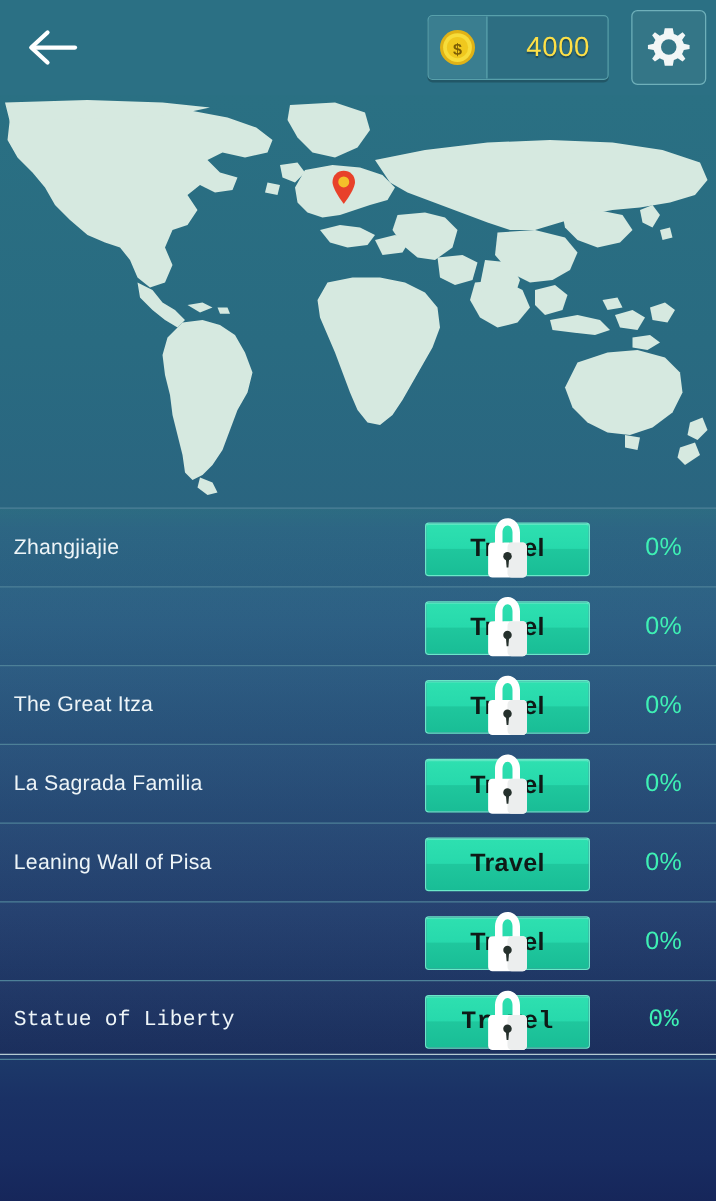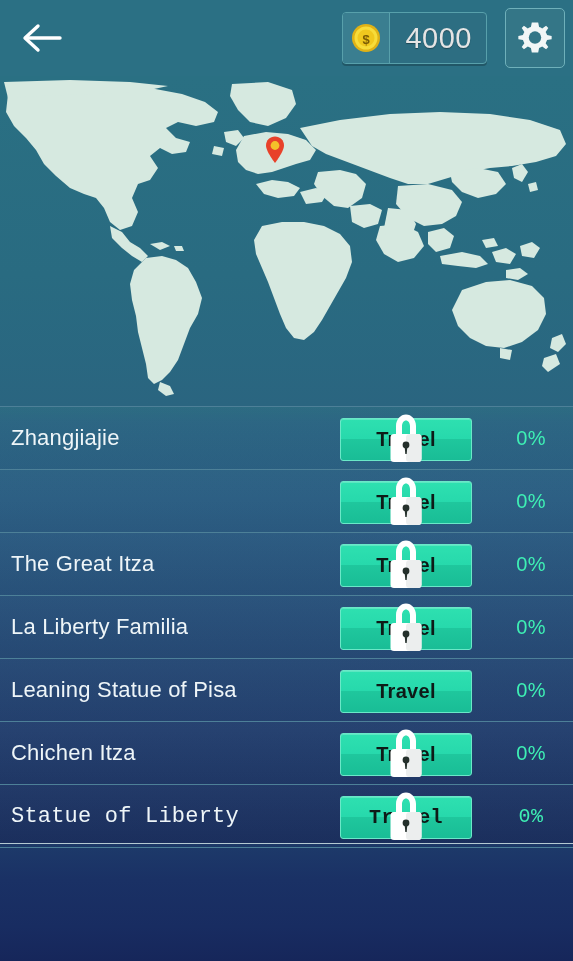--- a/index.html
+++ b/index.html
@@ -61,22 +61,22 @@
     justify-content: center;
     background: #3a7e90;
     border-right: 1px solid #58a0ab;
   }
   .coin-amount {
     min-width: 72px;
     padding: 0 14px 0 10px;
     display: flex;
     align-items: center;
     justify-content: flex-end;
-    color: #e5e5e5;
-    font-size: 29px;
+    color: #fde047;
+    font-size: 22px;
     letter-spacing: 0.5px;
     text-shadow: 0 1px 1px rgba(0,0,0,0.35);
   }
 
   .gear-btn {
     position: absolute;
     right: 8px; top: 8px;
     width: 58px; height: 58px;
     background: #347687;
     border: 1px solid #6fb0ba;
@@ -123,21 +123,21 @@
     display: flex;
     align-items: center;
     cursor: pointer;
   }
   .row:last-child { border-bottom: 1px solid #4d8098; font-family: Liberation Mono, monospace; }
 
   .row-name {
     position: absolute;
     left: 11px;
     color: #eef5f8;
-    font-size: 22px;
+    font-size: 17px;
     letter-spacing: 0.2px;
     white-space: nowrap;
   }
 
   .travel-btn {
     position: absolute;
     left: 340px;
     top: 11px;
     width: 130px;
     height: 41px;
@@ -288,42 +288,41 @@
             <path d="M11 26 L11 16 C11 9.4 15.5 4.5 21 4.5 C26.5 4.5 31 9.4 31 16 L31 26 L25 26 L25 16 C25 12.8 23.2 10.4 21 10.4 C18.8 10.4 17 12.8 17 16 L17 26 Z" fill="#ffffff"></path>
             <rect x="5.5" y="24" width="31" height="28" rx="3.5" fill="#ffffff"></rect>
             <rect x="21" y="24" width="15.5" height="28" rx="3.5" fill="#eceeee"></rect>
             <circle cx="21" cy="35" r="3.4" fill="#25302c"></circle>
             <path d="M19.6 35.5 L22.4 35.5 L21.7 44 L20.3 44 Z" fill="#25302c"></path>
           </svg>
         </div>
         <div class="row-pct">0%</div>
       </div>
       <div class="row">
-        <div class="row-name">La Liberty Familia</div>
-        <div class="travel-btn">
-          <span class="travel-label">Travel</span>
-          <svg class="lock-icon" viewBox="0 0 42 56">
-            <path d="M11 26 L11 16 C11 9.4 15.5 4.5 21 4.5 C26.5 4.5 31 9.4 31 16 L31 26 L25 26 L25 16 C25 12.8 23.2 10.4 21 10.4 C18.8 10.4 17 12.8 17 16 L17 26 Z" fill="#ffffff"></path>
-            <rect x="5.5" y="24" width="31" height="28" rx="3.5" fill="#ffffff"></rect>
-            <rect x="21" y="24" width="15.5" height="28" rx="3.5" fill="#eceeee"></rect>
-            <circle cx="21" cy="35" r="3.4" fill="#25302c"></circle>
-            <path d="M19.6 35.5 L22.4 35.5 L21.7 44 L20.3 44 Z" fill="#25302c"></path>
-          </svg>
-        </div>
-        <div class="row-pct">0%</div>
-      </div>
-      <div class="row">
-        <div class="row-name">Leaning Statue of Pisa</div>
-        <div class="travel-btn">
-          <span class="travel-label">Travel</span>
-        </div>
-        <div class="row-pct">0%</div>
-      </div>
-      <div class="row">
-        <div class="row-name">Chichen Itza</div>
+        <div class="row-name">La Sagrada Familia</div>
+        <div class="travel-btn">
+          <span class="travel-label">Travel</span>
+          <svg class="lock-icon" viewBox="0 0 42 56">
+            <path d="M11 26 L11 16 C11 9.4 15.5 4.5 21 4.5 C26.5 4.5 31 9.4 31 16 L31 26 L25 26 L25 16 C25 12.8 23.2 10.4 21 10.4 C18.8 10.4 17 12.8 17 16 L17 26 Z" fill="#ffffff"></path>
+            <rect x="5.5" y="24" width="31" height="28" rx="3.5" fill="#ffffff"></rect>
+            <rect x="21" y="24" width="15.5" height="28" rx="3.5" fill="#eceeee"></rect>
+            <circle cx="21" cy="35" r="3.4" fill="#25302c"></circle>
+            <path d="M19.6 35.5 L22.4 35.5 L21.7 44 L20.3 44 Z" fill="#25302c"></path>
+          </svg>
+        </div>
+        <div class="row-pct">0%</div>
+      </div>
+      <div class="row">
+        <div class="row-name">Leaning Wall of Pisa</div>
+        <div class="travel-btn">
+          <span class="travel-label">Travel</span>
+        </div>
+        <div class="row-pct">0%</div>
+      </div>
+      <div class="row">
         <div class="travel-btn">
           <span class="travel-label">Travel</span>
           <svg class="lock-icon" viewBox="0 0 42 56">
             <path d="M11 26 L11 16 C11 9.4 15.5 4.5 21 4.5 C26.5 4.5 31 9.4 31 16 L31 26 L25 26 L25 16 C25 12.8 23.2 10.4 21 10.4 C18.8 10.4 17 12.8 17 16 L17 26 Z" fill="#ffffff"></path>
             <rect x="5.5" y="24" width="31" height="28" rx="3.5" fill="#ffffff"></rect>
             <rect x="21" y="24" width="15.5" height="28" rx="3.5" fill="#eceeee"></rect>
             <circle cx="21" cy="35" r="3.4" fill="#25302c"></circle>
             <path d="M19.6 35.5 L22.4 35.5 L21.7 44 L20.3 44 Z" fill="#25302c"></path>
           </svg>
         </div>

